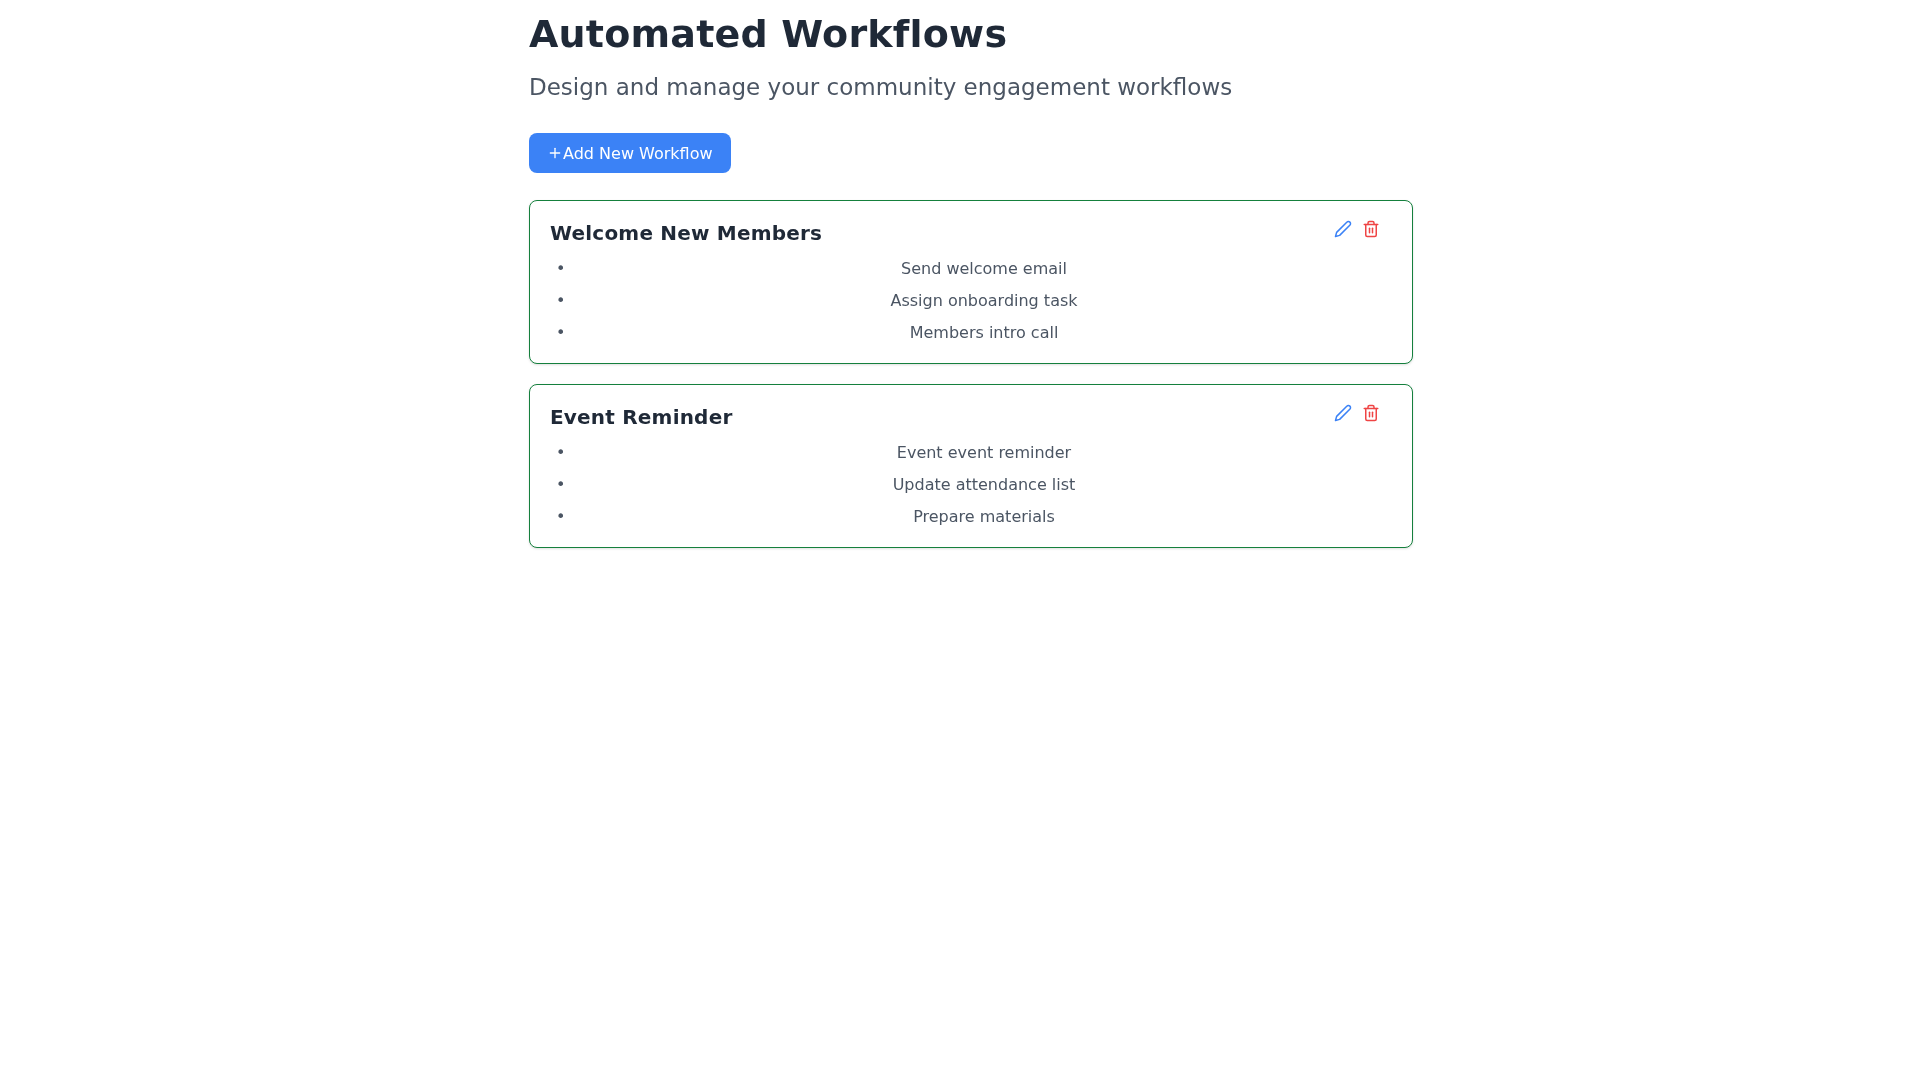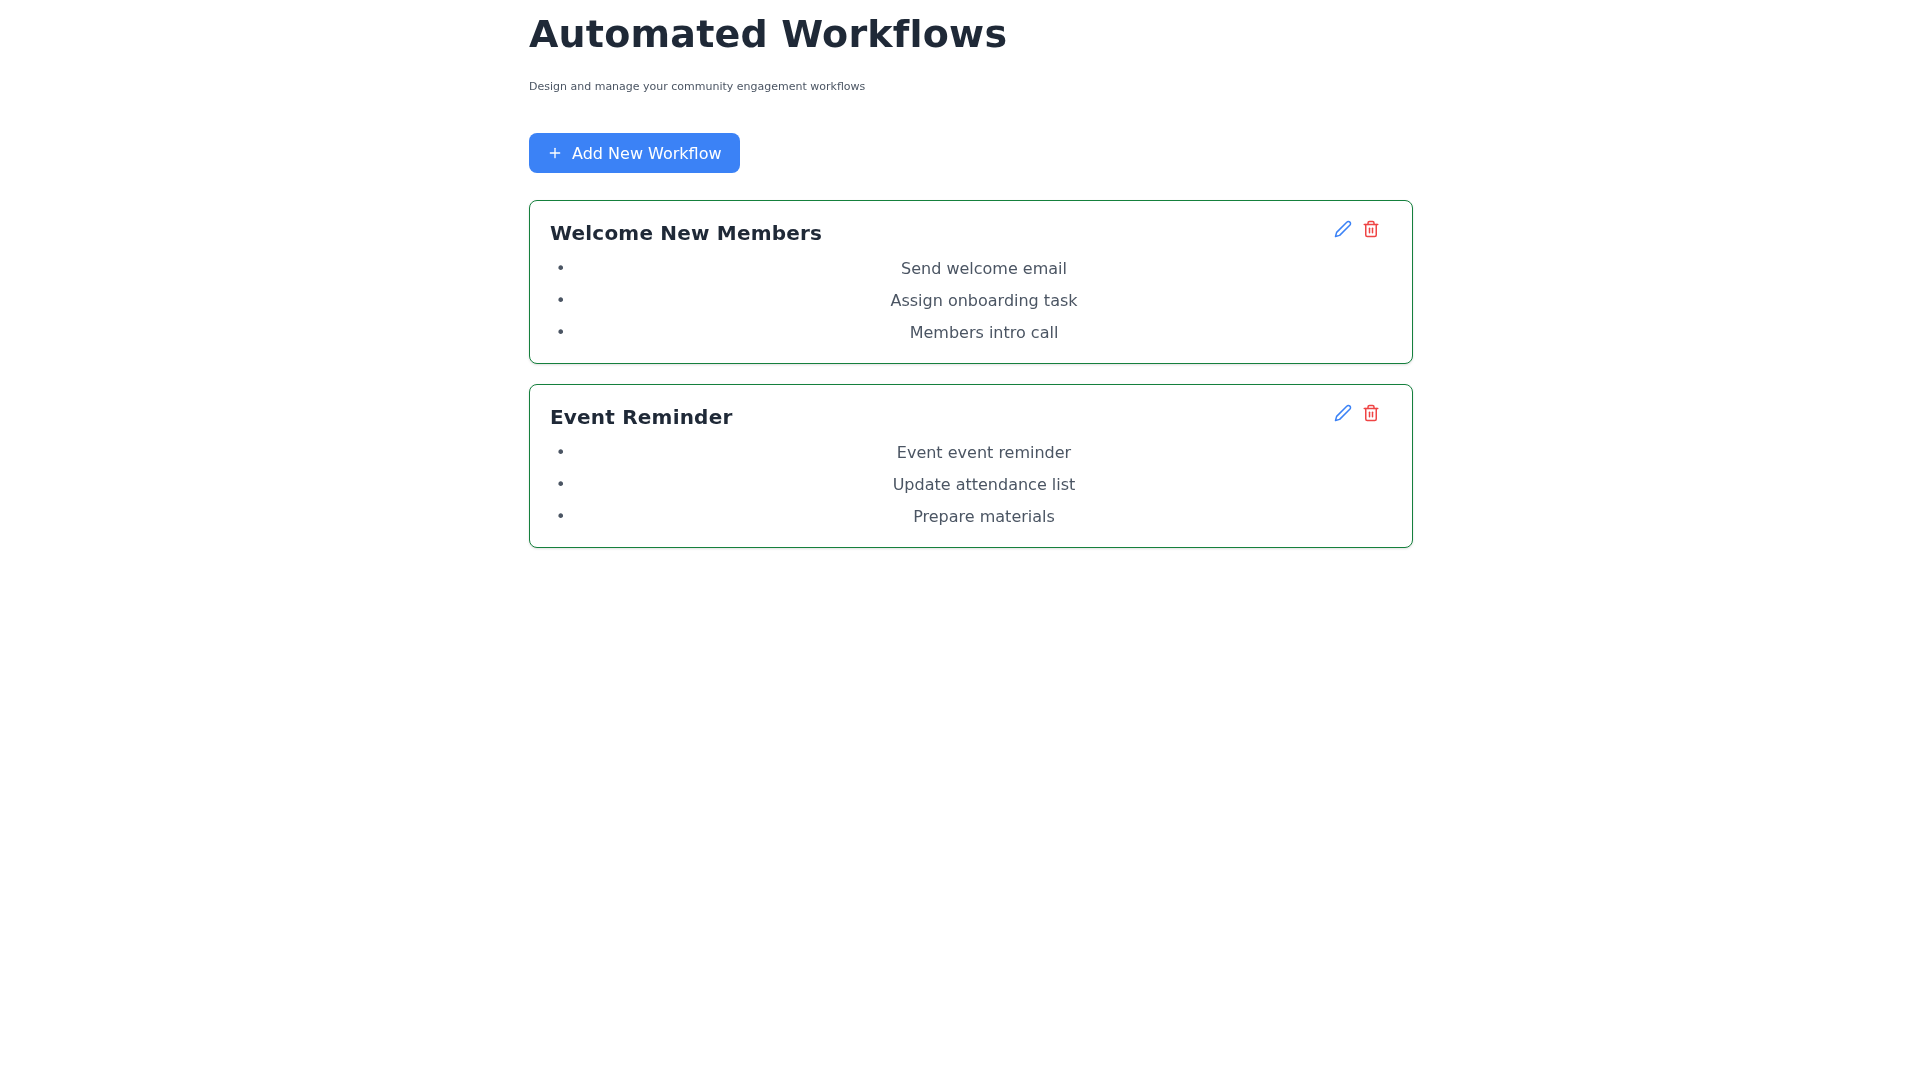--- a/index.html
+++ b/index.html
@@ -24,29 +24,28 @@
   h1.page-title {
     margin: 0 0 22px 0;
     font-size: 38px;
     line-height: 38px;
     font-weight: 700;
     color: #1f2937;
     letter-spacing: 0.2px;
   }
   p.page-subtitle {
     margin: 0;
-    font-size: 11px;
+    font-size: 23px;
     line-height: 24px;
     color: #4b5563;
   }
   .add-btn {
     margin-top: 34px;
     display: inline-flex;
     align-items: center;
-    gap: 9px;
     height: 40px;
     padding: 0 18px;
     background: #3b82f6;
     color: #ffffff;
     font-size: 16px;
     font-family: inherit;
     border: none;
     border-radius: 8px;
     cursor: pointer;
   }

